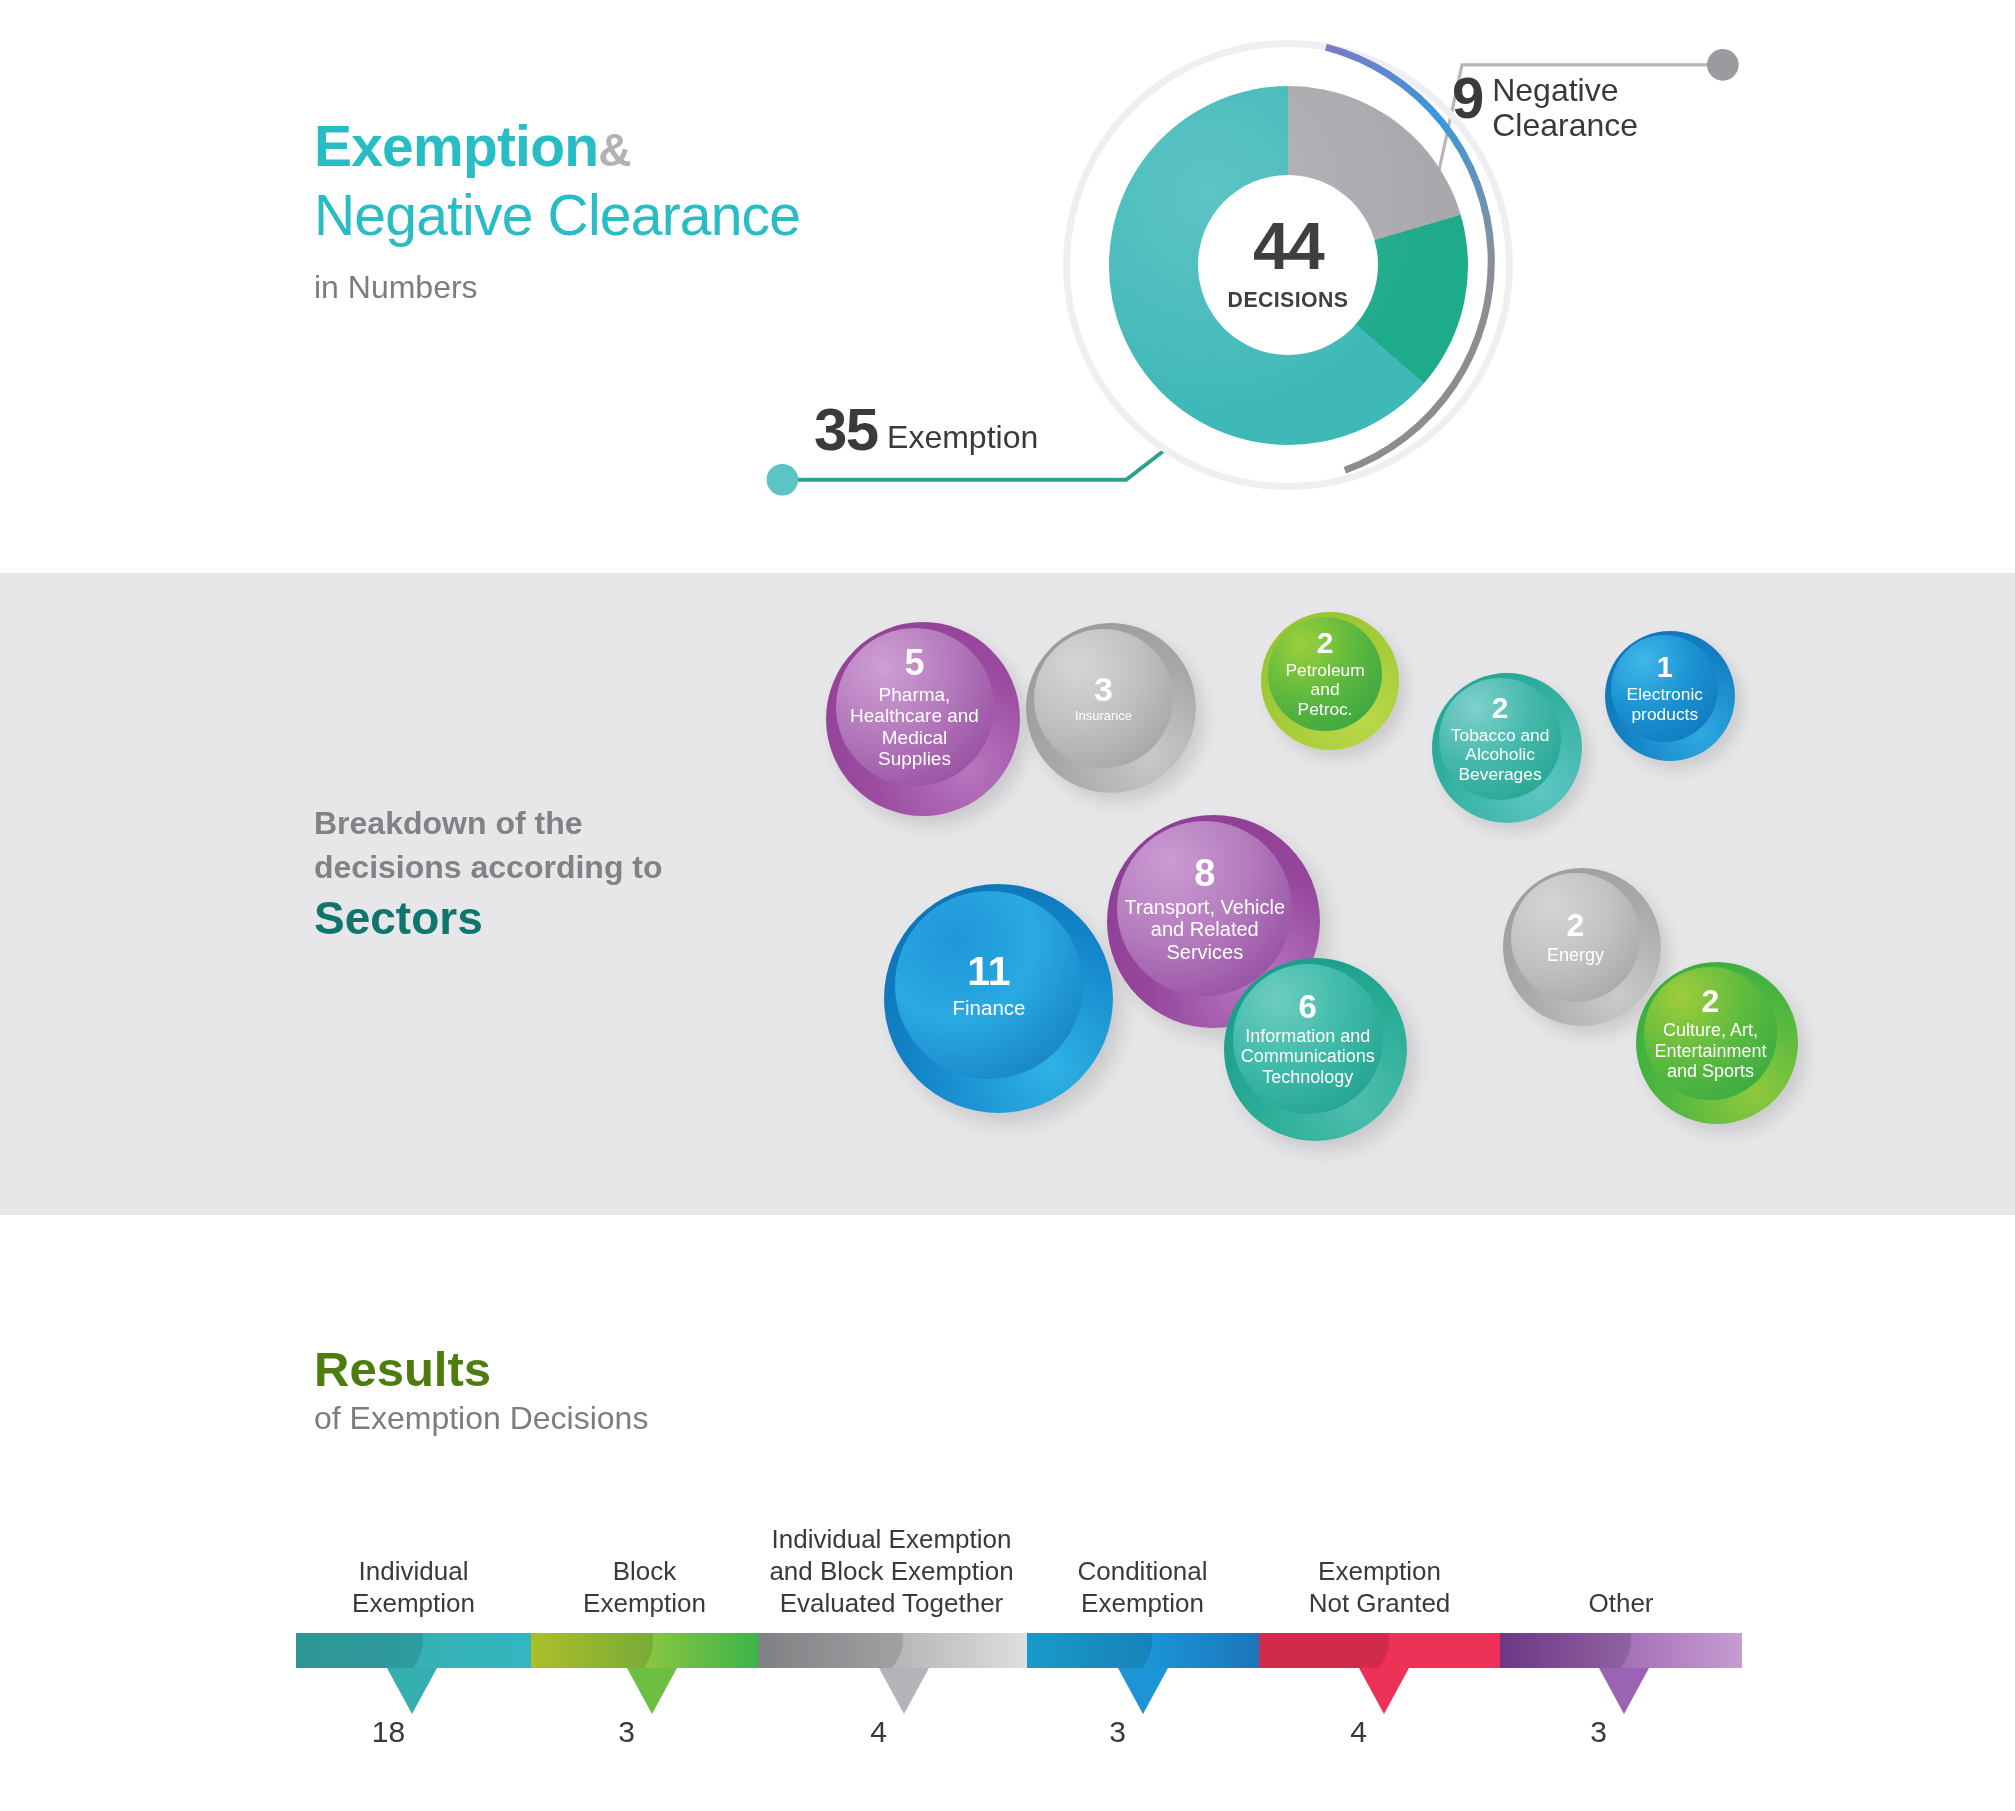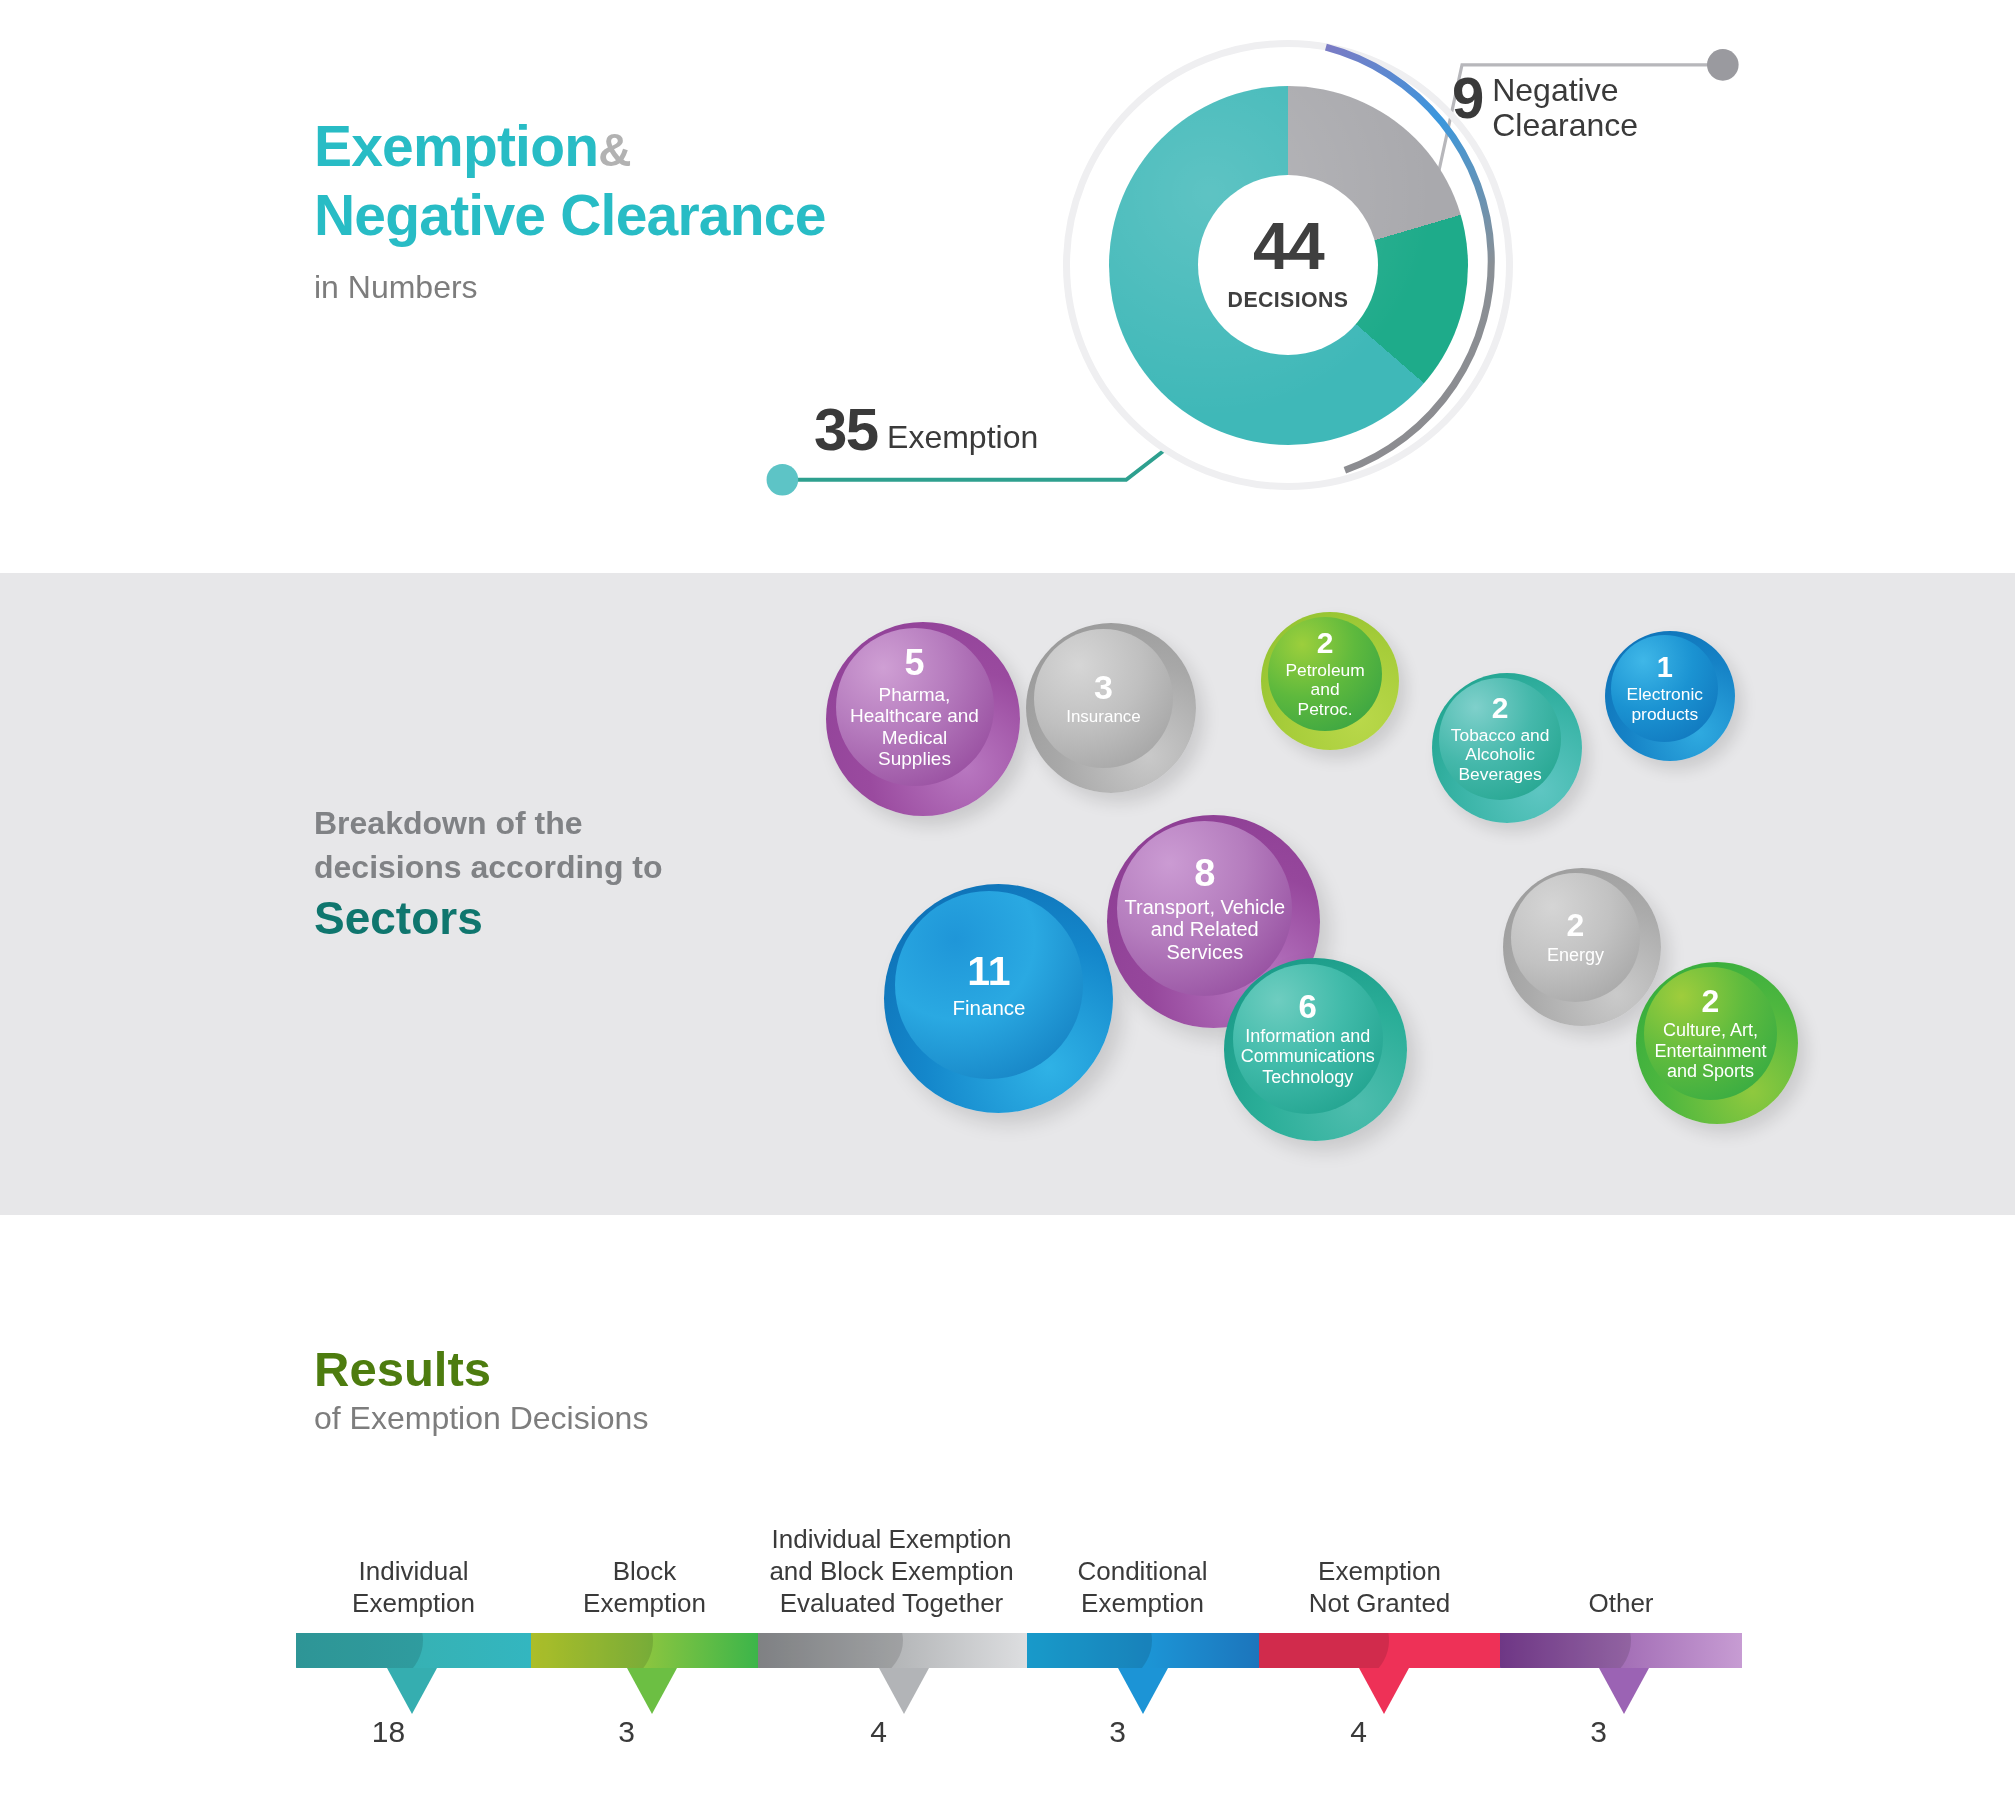--- a/index.html
+++ b/index.html
@@ -12,21 +12,21 @@
     -webkit-font-smoothing:antialiased;
   }
   .page{position:absolute;left:0;top:0;width:2016px;height:1812px;}
 
   
   .sec-top{position:absolute;left:0;top:0;width:2016px;height:573px;background:#ffffff;}
 
   .title-block{position:absolute;left:314px;top:115px;width:648px;}
   .title-l1{font-size:57px;line-height:63px;font-weight:bold;color:#28bcc5;letter-spacing:-0.8px;white-space:nowrap;}
   .title-l1 .amp{color:#b2b2b2;font-size:46px;}
-  .title-l2{font-size:57px;line-height:66px;font-weight:bold;color:#28bcc5;letter-spacing:-0.8px;white-space:nowrap;}
+  .title-l2{font-size:57px;line-height:66px;font-weight:normal;color:#28bcc5;letter-spacing:-0.8px;white-space:nowrap;}
   .title-sub{font-size:32px;line-height:38px;color:#7d7d7d;margin-top:20px;font-weight:normal;}
 
   
   .donut-wrap{position:absolute;left:1063px;top:40px;width:450px;height:450px;}
   .donut-outer-ring{
     position:absolute;left:0;top:0;width:450px;height:450px;border-radius:50%;
     border:7.1px solid #efeff1;box-sizing:border-box;
   }
   .donut-arc{position:absolute;left:0;top:0;width:450px;height:450px;}
   .donut-pie{
@@ -169,21 +169,21 @@
       <div class="bub-lbl" style="font-size:19px;white-space:pre-line;">Pharma,
 Healthcare and
 Medical
 Supplies</div>
     </div>
   </div>
 
   <div class="bubble" style="left:1026px;top:623px;width:170px;height:170px;background:radial-gradient(circle at 72% 78%, #c9c9c9 0%, #a8a8a8 50%, #949494 100%);box-shadow:8px 9.5px 17.4px rgba(0,0,0,0.12);">
     <div class="bub-inner" style="left:8px;top:5.5px;width:139px;height:139px;background:radial-gradient(circle at 32% 26%, #d6d6d6 0%, #c0c0c0 45%, #9b9b9b 100%);padding:0 8px;">
       <div class="bub-num" style="font-size:34px;">3</div>
-      <div class="bub-lbl" style="font-size:17px;white-space:pre-line;">Insurance</div>
+      <div class="bub-lbl" style="font-size:13px;white-space:pre-line;">Insurance</div>
     </div>
   </div>
 
   <div class="bubble" style="left:1261px;top:612px;width:138px;height:138px;background:radial-gradient(circle at 72% 78%, #b9d84a 0%, #a7cd3a 50%, #8cbf2e 100%);box-shadow:7.1px 8.7px 16px rgba(0,0,0,0.12);">
     <div class="bub-inner" style="left:7.1px;top:4.7px;width:114px;height:114px;background:radial-gradient(circle at 30% 24%, #9ccf3c 0%, #5eb93d 45%, #2f9e45 100%);padding:0 6.3px;">
       <div class="bub-num" style="font-size:30px;">2</div>
       <div class="bub-lbl" style="font-size:17.4px;white-space:pre-line;">Petroleum
 and
 Petroc.</div>
     </div>

